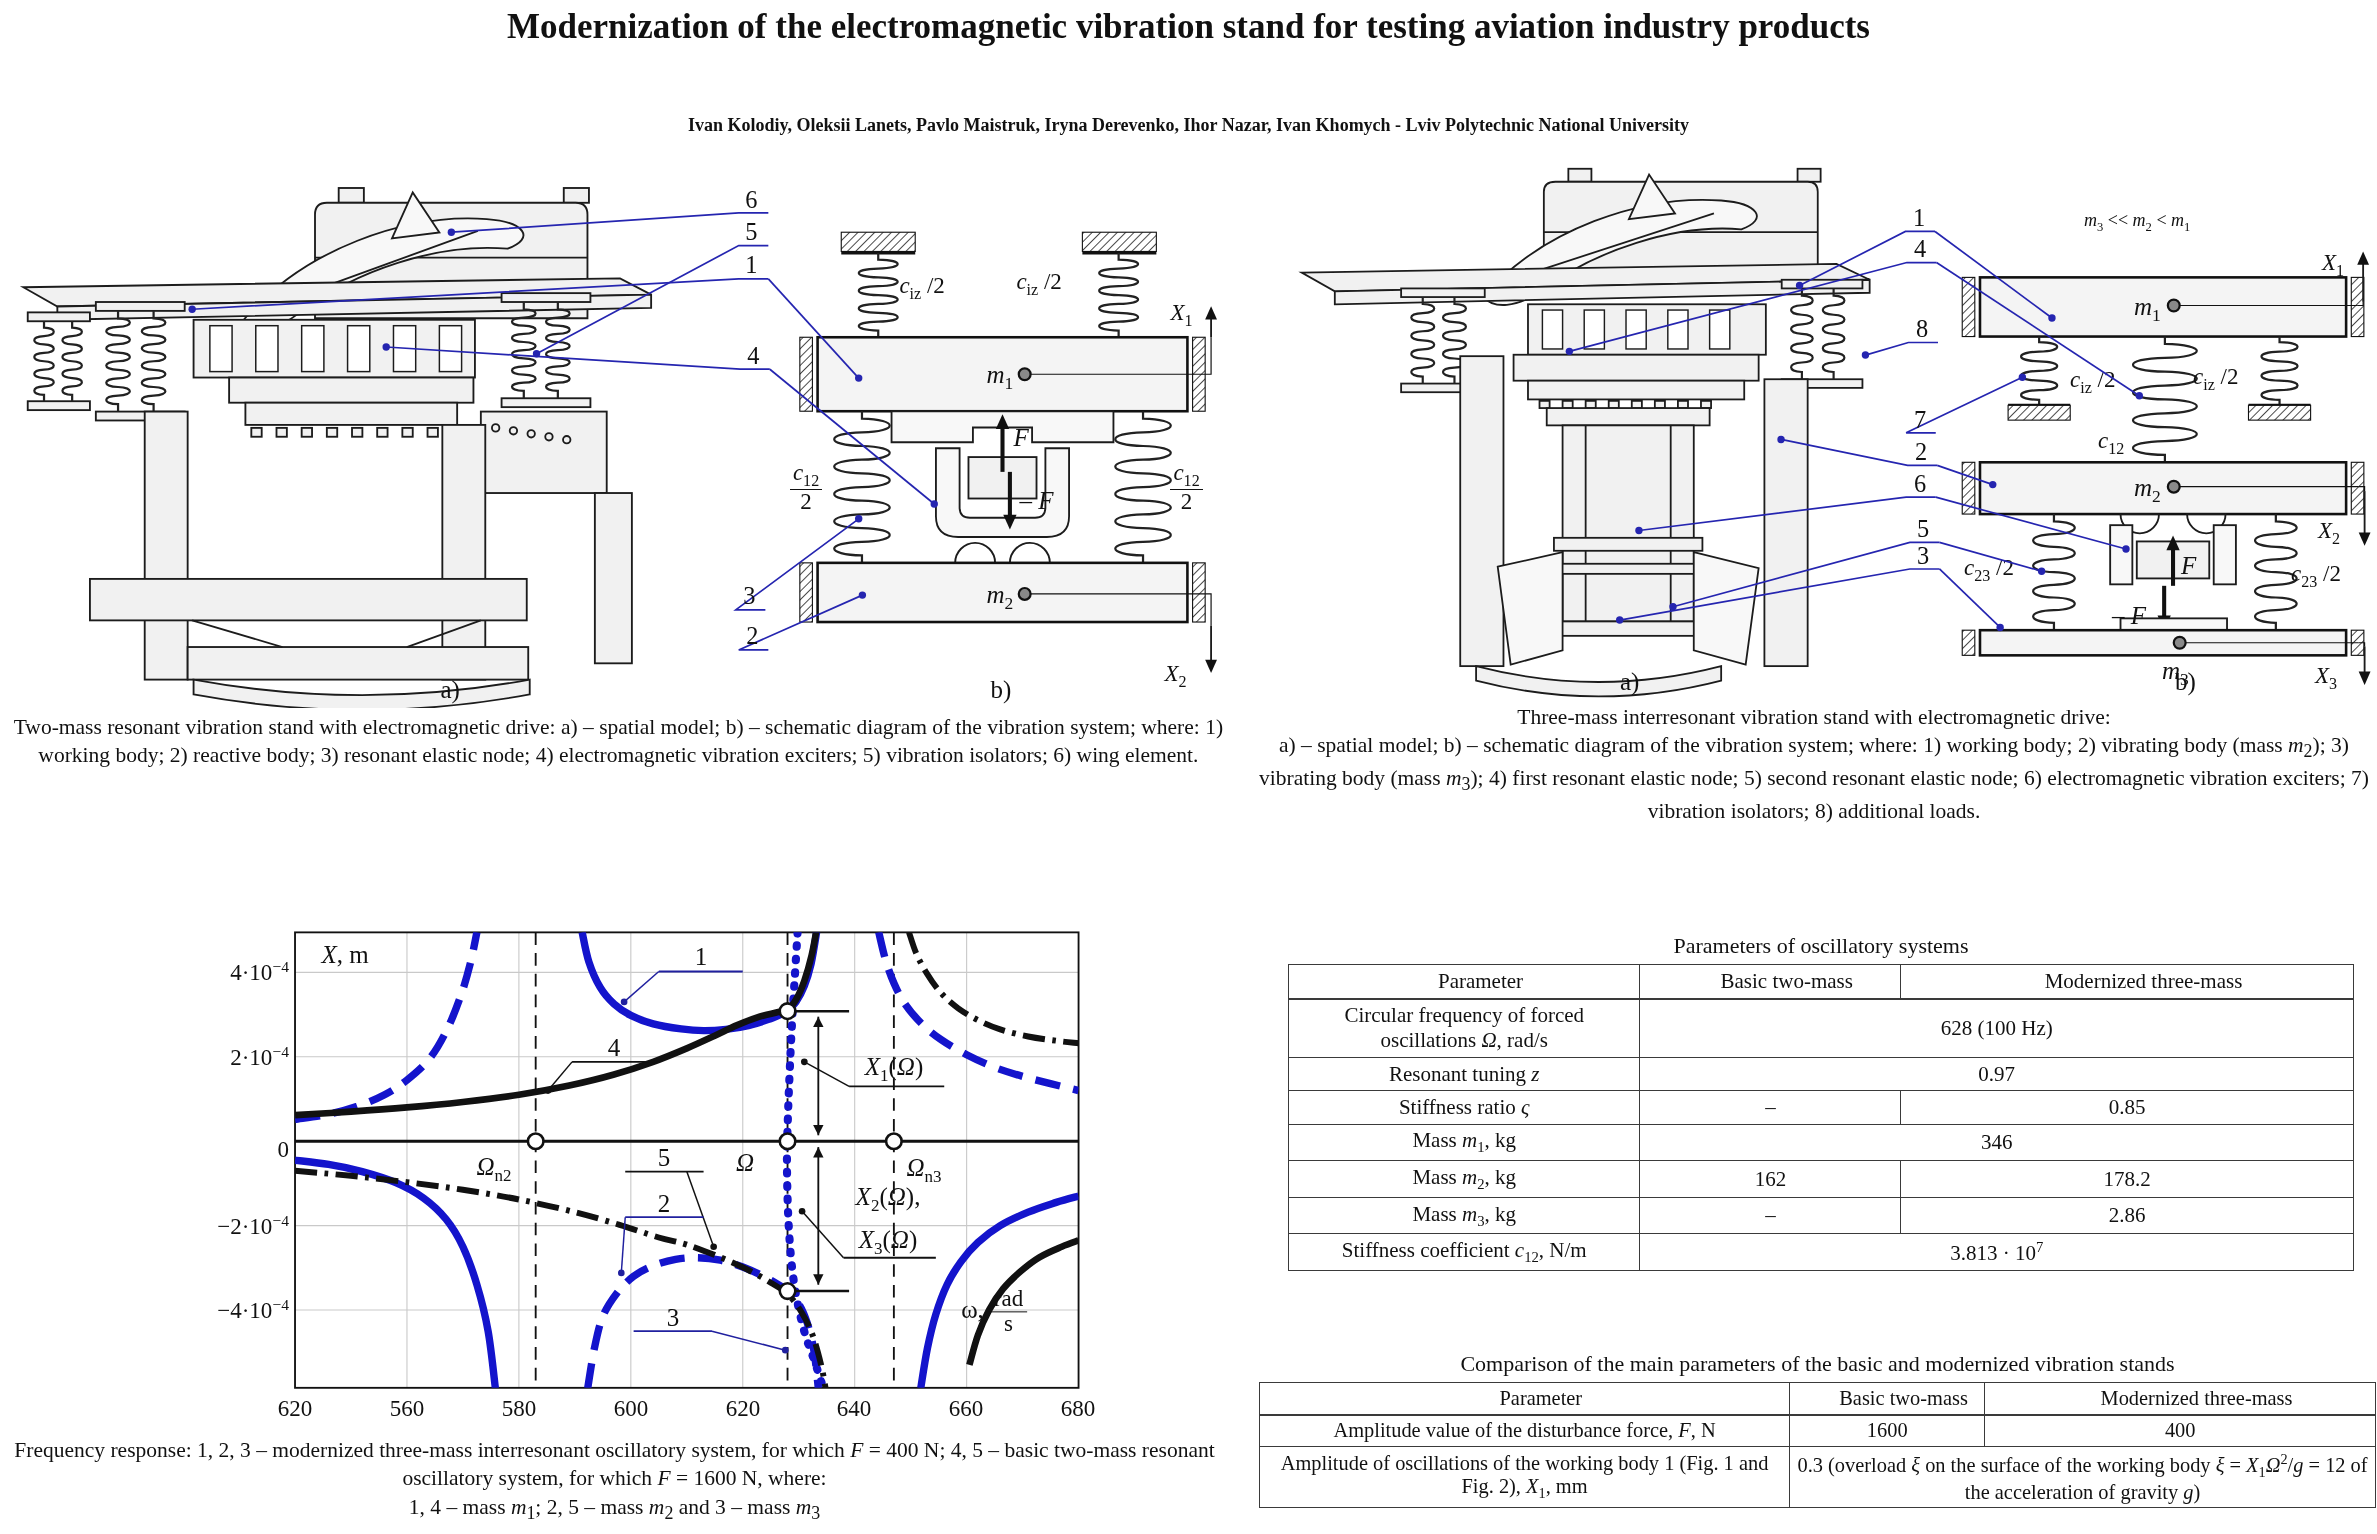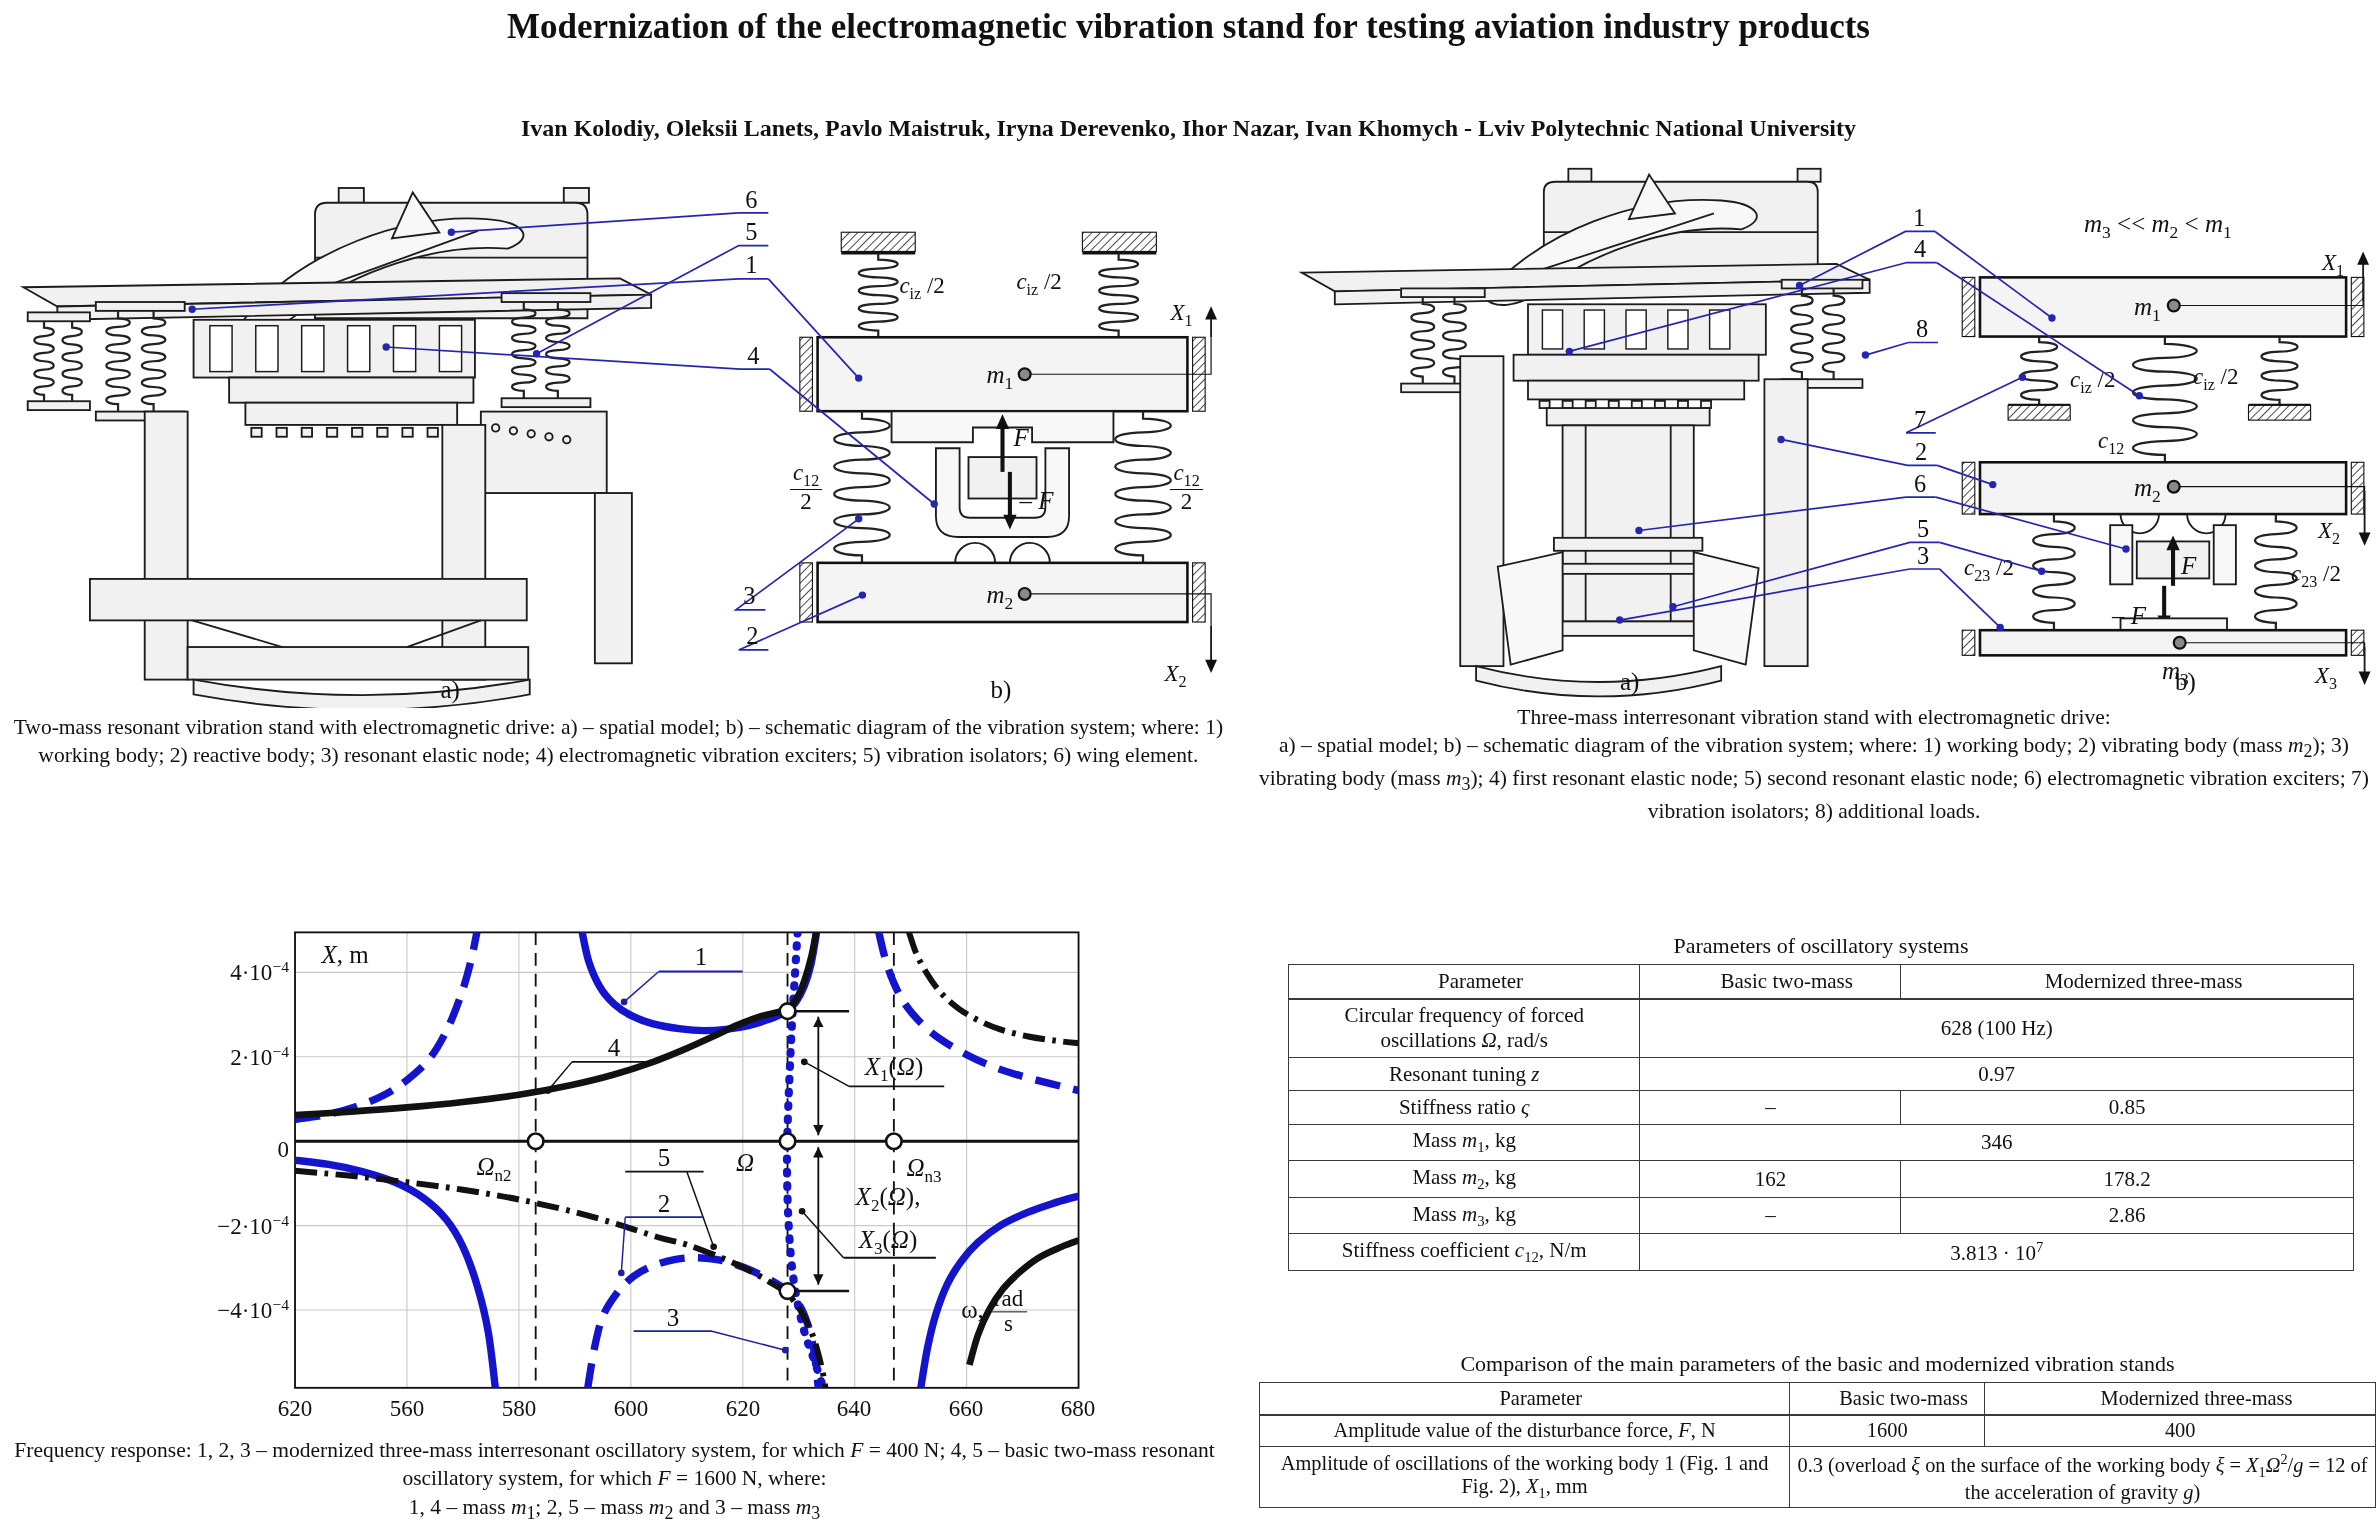--- a/index.html
+++ b/index.html
@@ -4,21 +4,21 @@
 <style>
   * { margin:0; padding:0; box-sizing:border-box; }
   html,body { background:#fff; }
   body { width:2377px; height:1534px; position:relative; overflow:hidden;
          font-family:"Liberation Serif", serif; color:#111; }
 
   .abs { position:absolute; }
   .ctr { text-align:center; }
 
   #page-title { left:0; top:7.4px; width:2377px; font-size:35px; font-weight:bold; }
-  #page-authors { left:0; top:115px; width:2377px; font-size:24px; font-weight:bold; }
+  #page-authors { left:0; top:115px; width:2377px; font-size:18px; font-weight:bold; }
 
   .fig { position:absolute; }
   .fig svg { position:absolute; }
   .panel-label { position:absolute; font-size:25px; }
   .fig-caption { position:absolute; font-size:21.5px; line-height:1.32; text-align:center; }
 
   .sch-lbl { position:absolute; white-space:nowrap; font-size:23px; color:#111; }
   .sch-lbl sub, .callout-num sub { font-size:70%; }
   .fr { display:inline-flex; flex-direction:column; align-items:center; line-height:1.05; }
   .fr .fn { border-bottom:1.9px solid #111; padding:0 3px; }
@@ -308,21 +308,21 @@
       <path class="spring" d="M450,415 L450,425 C487.5,425.9 487.5,441.3 450,442.1 C412.5,443.0 412.5,458.4 450,459.3 C487.5,460.1 487.5,475.5 450,476.4 C412.5,477.2 412.5,492.6 450,493.5 C487.5,494.4 487.5,509.8 450,510.6 C412.5,511.5 412.5,526.9 450,527.8 C487.5,528.6 487.5,544.0 450,544.9 C412.5,545.7 412.5,561.1 450,562.0 L450,572"></path>
       <rect class="mass" x="50" y="572" width="495" height="34"></rect>
       <rect class="hatch" x="26" y="572" width="17" height="34"></rect>
       <rect class="hatch" x="552" y="572" width="17" height="34"></rect>
       <circle cx="320" cy="589" r="8" fill="#8a8a8a" stroke="#111" stroke-width="3"></circle>
       <line class="thin" x1="328" y1="589" x2="562" y2="589"></line>
       <polyline class="thin" points="562,589 570,589 570,594"></polyline>
       <line class="ln" x1="570" y1="594" x2="570" y2="634" stroke-width="3"></line>
       <path class="ahead" d="M570,646 l-8,-18 h16 z"></path>
     </svg>
-    <span class="sch-lbl" style="left:141px; top:3px; font-size:25px;"><i>m</i><sub>3</sub> &lt;&lt; <i>m</i><sub>2</sub> &lt; <i>m</i><sub>1</sub></span>
+    <span class="sch-lbl" style="left:141px; top:3px; font-size:18px;"><i>m</i><sub>3</sub> &lt;&lt; <i>m</i><sub>2</sub> &lt; <i>m</i><sub>1</sub></span>
     <span class="sch-lbl" style="left:379px; top:43px;"><i>X</i><sub>1</sub></span>
     <span class="sch-lbl" style="left:191px; top:86px; font-size:25px;"><i>m</i><sub>1</sub></span>
     <span class="sch-lbl" style="left:127px; top:160px;"><i>c</i><sub>iz</sub> /2</span>
     <span class="sch-lbl" style="left:250px; top:157px;"><i>c</i><sub>iz</sub> /2</span>
     <span class="sch-lbl" style="left:155px; top:221px;"><i>c</i><sub>12</sub></span>
     <span class="sch-lbl" style="left:191px; top:267px; font-size:25px;"><i>m</i><sub>2</sub></span>
     <span class="sch-lbl" style="left:375px; top:311px;"><i>X</i><sub>2</sub></span>
     <span class="sch-lbl" style="left:21px;  top:348px;"><i>c</i><sub>23</sub> /2</span>
     <span class="sch-lbl" style="left:348px; top:354px;"><i>c</i><sub>23</sub> /2</span>
     <span class="sch-lbl" style="left:238px; top:345px; font-size:25px;"><i>F</i></span>

